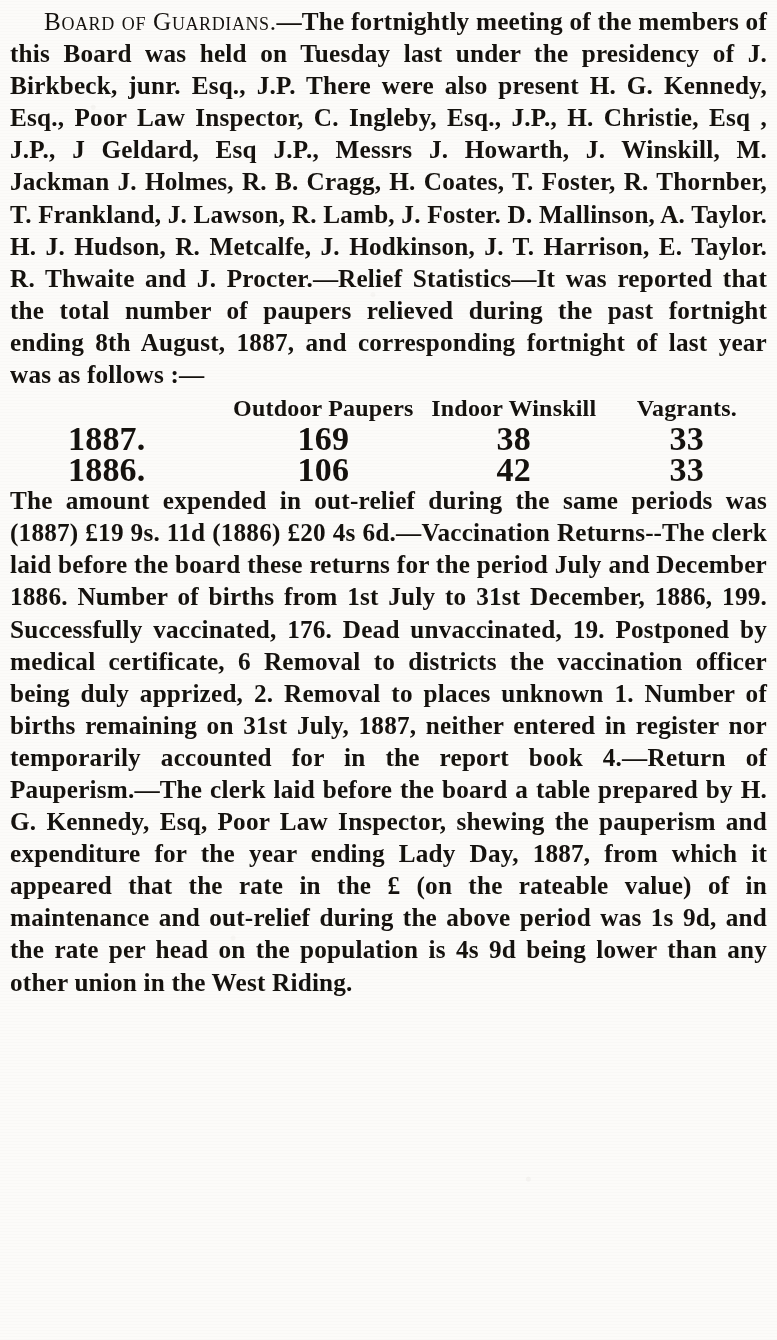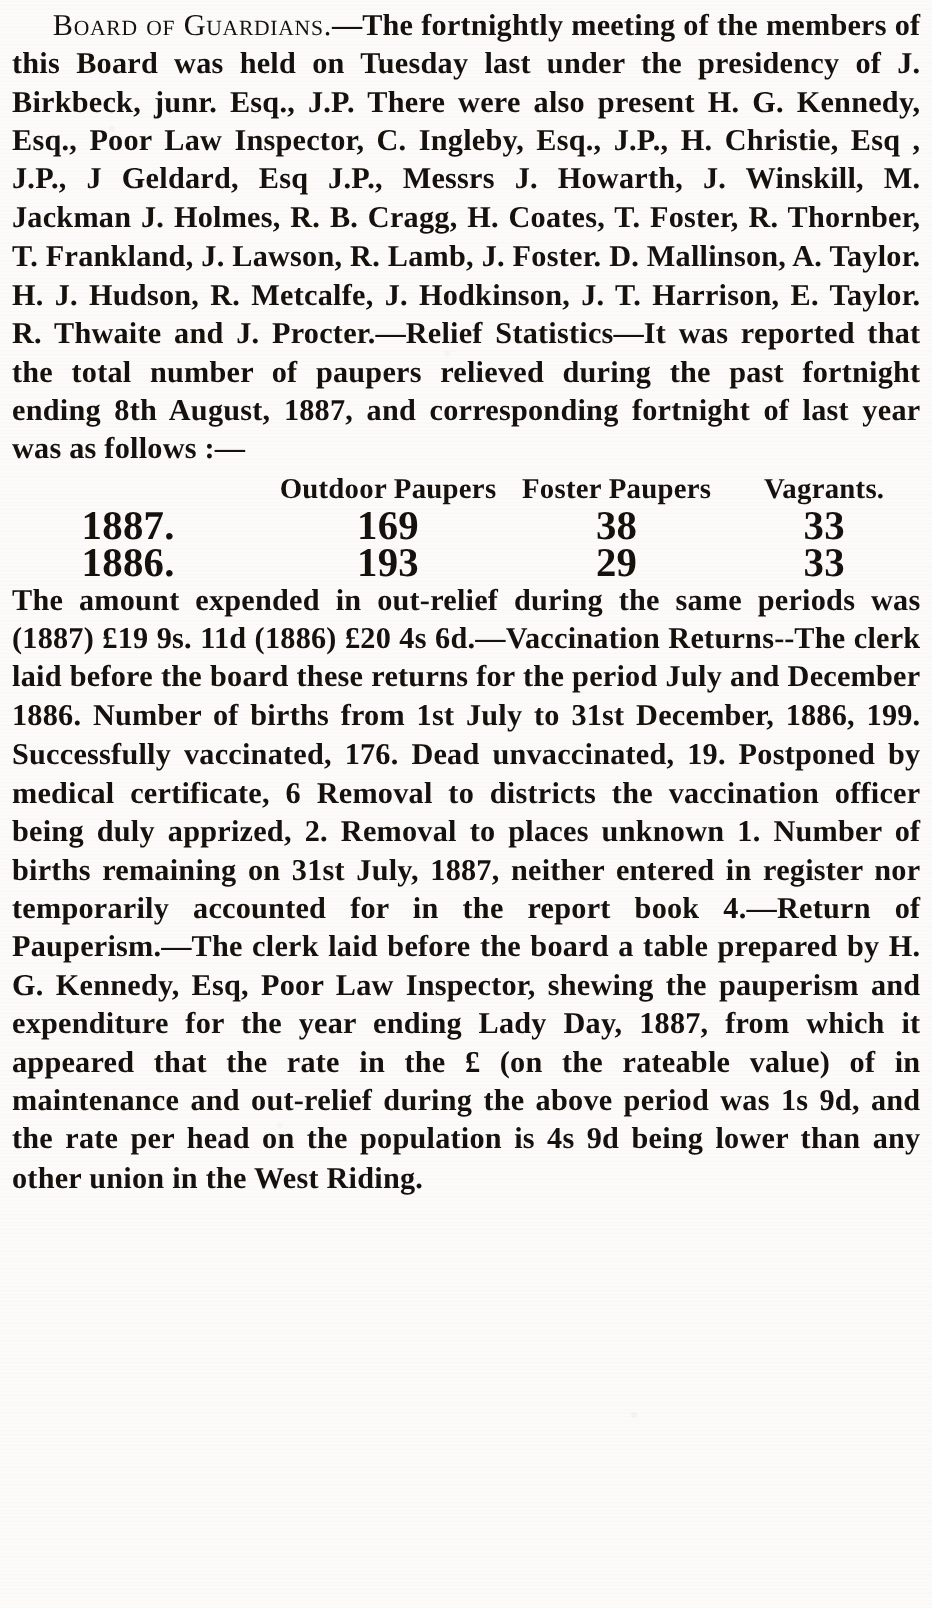--- a/index.html
+++ b/index.html
@@ -114,35 +114,35 @@
       <colgroup>
         <col class="c0">
           <col class="c1">
           <col class="c2">
           <col class="c3">
       </colgroup>
       <thead>
         <tr>
           <th></th>
           <th>Outdoor Paupers</th>
-          <th>Foster Paupers</th>
+          <th>Indoor Winskill</th>
           <th>Vagrants.</th>
         </tr>
       </thead>
       <tbody>
         <tr>
           <td class="yr">1887.</td>
           <td>169</td>
           <td>38</td>
           <td>33</td>
         </tr>
         <tr>
           <td class="yr">1886.</td>
-          <td>193</td>
-          <td>29</td>
+          <td>106</td>
+          <td>42</td>
           <td>33</td>
         </tr>
       </tbody>
     </table>
 
     <p class="block"><span>The amount expended in out-relief during the same periods  was (1887) £19 9s. 11d (1886)  £20  4s 6d.—</span><span class="ital">Vaccination Returns</span><span class="dash">--</span><span>The clerk laid before the board these returns for the period July and December 1886.  Number of births from 1st July to 31st December, 1886, 199.     Successfully vaccinated, 176.   Dead  unvaccinated,  19.     Postponed  by medical certificate, 6    Removal to districts the vaccination officer being duly apprized, 2.  Removal to places unknown 1.    Number of births remaining on 31st July, 1887, neither entered in register nor temporarily accounted for in the  report  book 4.—</span><span class="ital">Return of Pauperism.</span><span class="dash">—</span><span>The clerk laid before the board a table prepared by H. G. Kennedy, Esq, Poor Law Inspector, shewing the pauperism and expenditure for the year ending Lady Day, 1887, from which it appeared that the rate in the £ (on the rateable value) of in maintenance and out-relief during the above period was 1s 9d, and the rate per head on the population is 4s 9d being lower than any other union in the West Riding.</span></p>
 
   </div>
 
   <div class="grain"></div>

